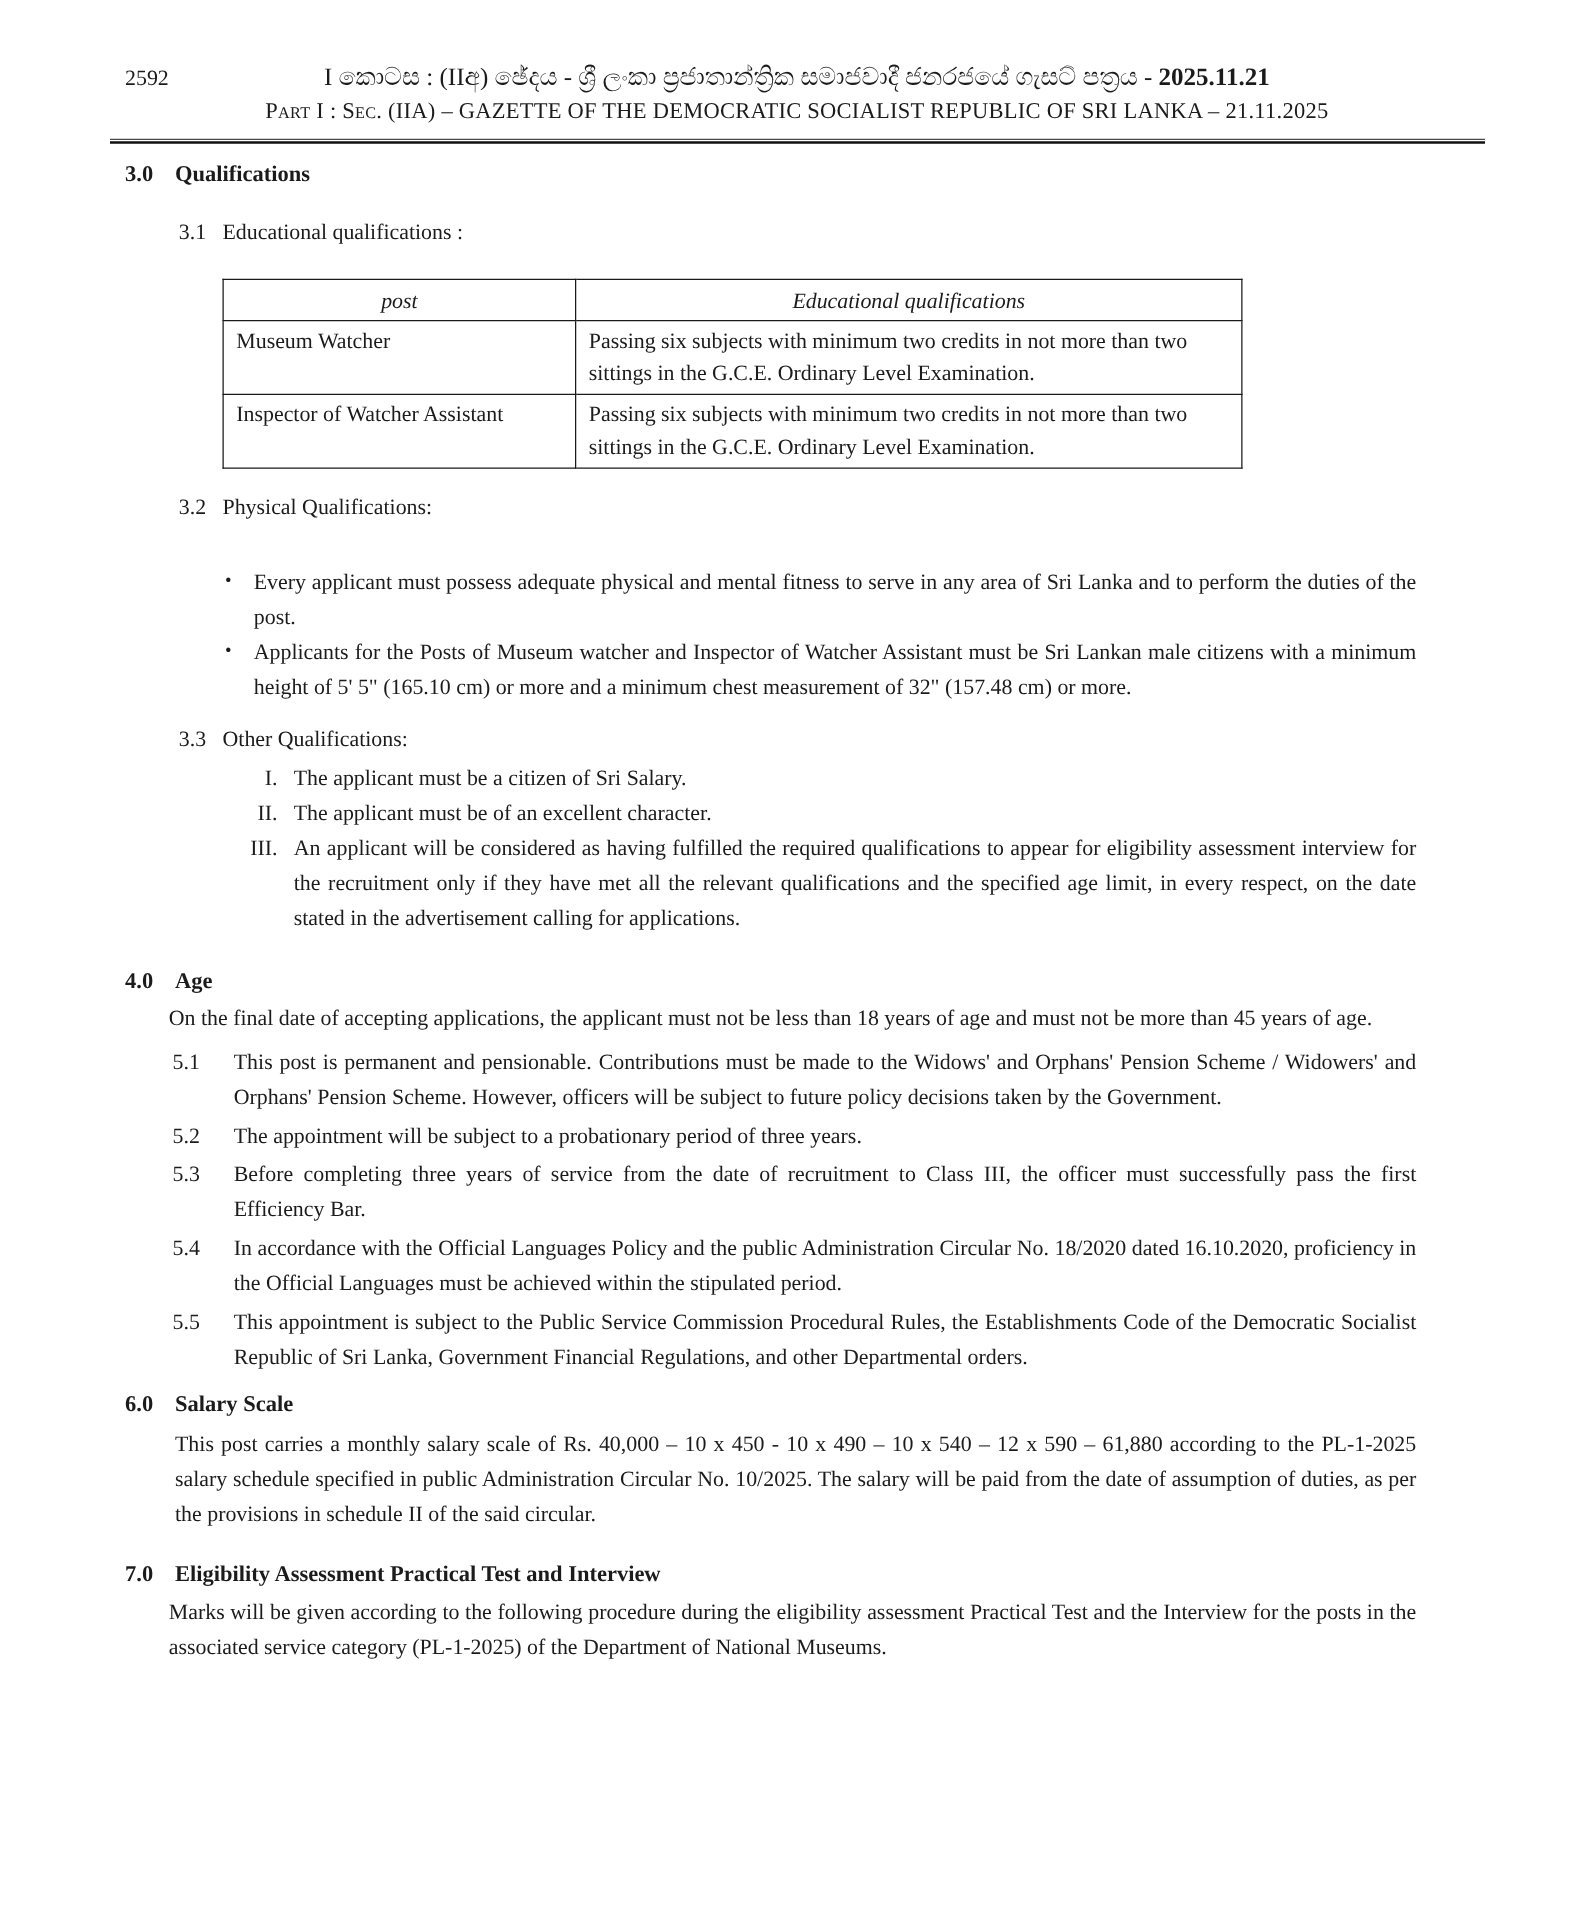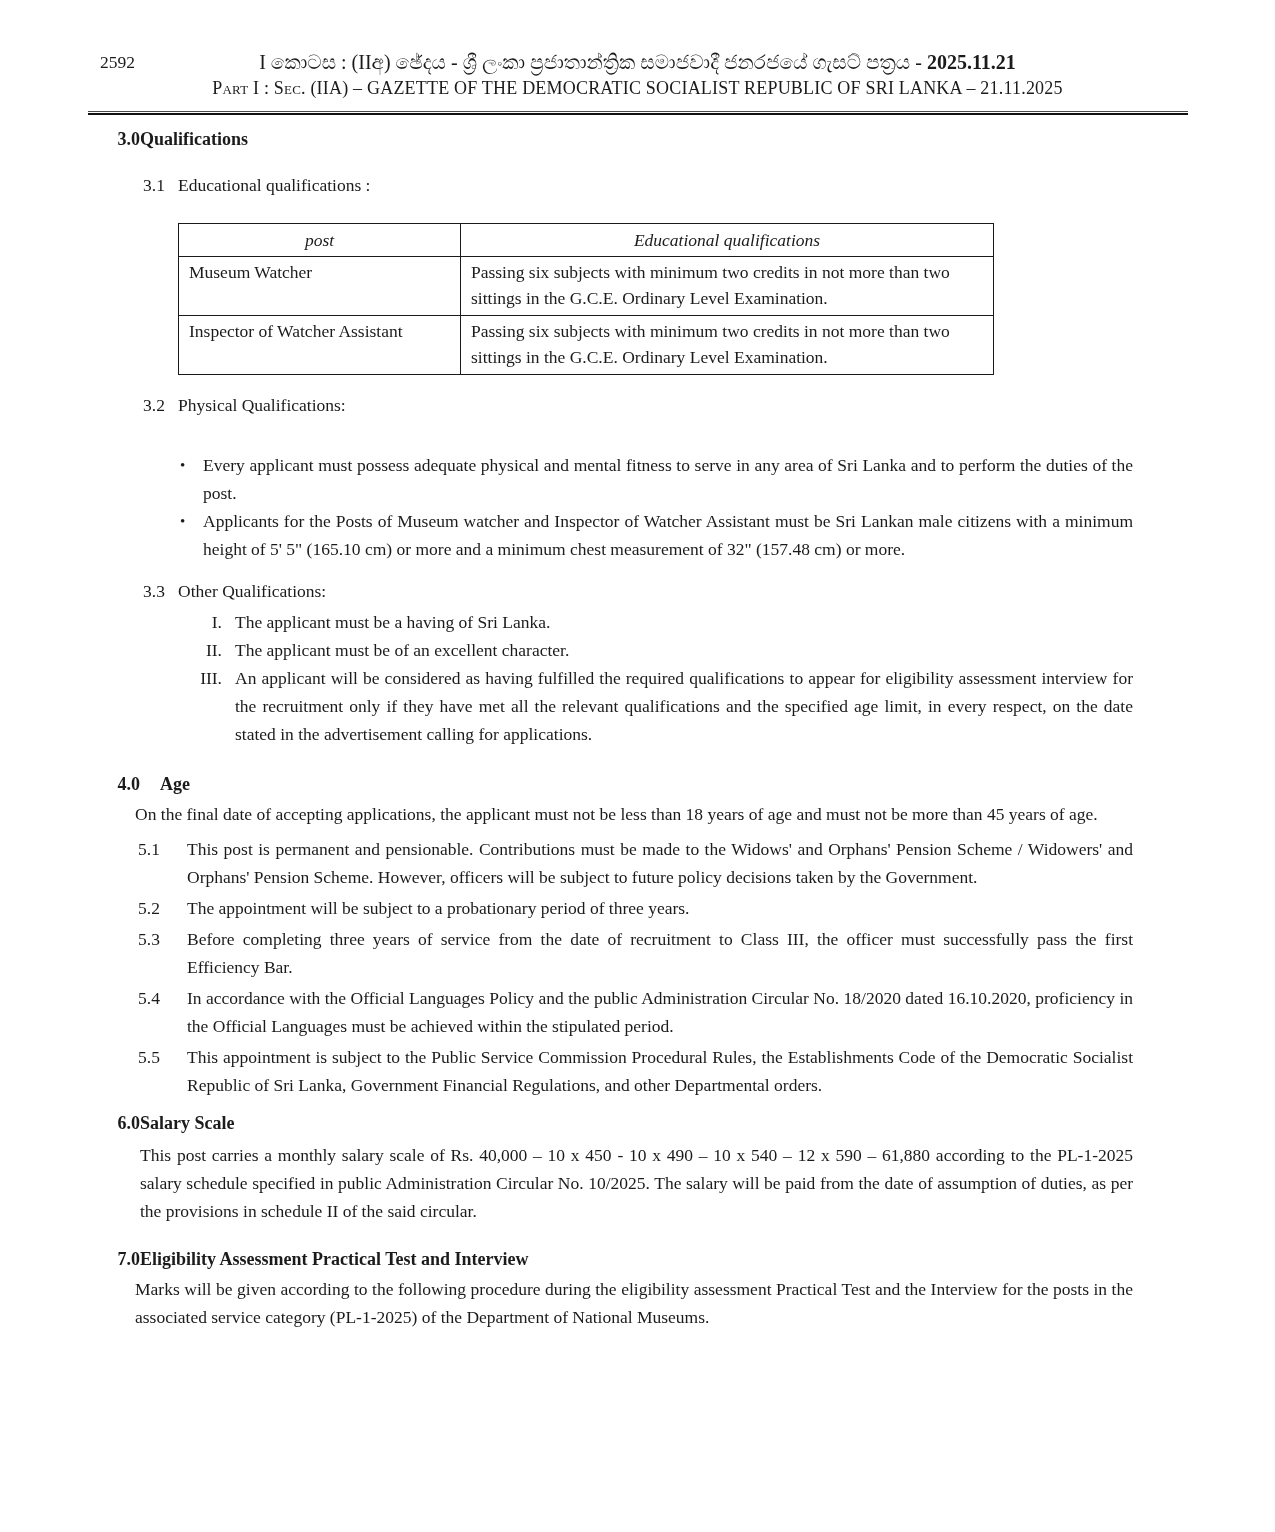--- a/index.html
+++ b/index.html
@@ -44,21 +44,20 @@
     border-bottom: 2px solid #111111;
   }
   
   .content { padding: 0 142px 0 100px; }
   p { margin: 0; line-height: 28px; text-align: justify; }
   .sect-head {
     display: flex;
     font-weight: bold;
     font-size: 18px;
     line-height: 24px;
-    text-align: right;
   }
   .sect-head .num { flex: 0 0 40px; }
   .sub-head {
     display: flex;
     margin-left: 43px;
     line-height: 24px;
   }
   .sub-head .num { flex: 0 0 35px; }
   
   table.qual-table {
@@ -102,21 +101,21 @@
   .num-item .inum { flex: 0 0 37px; line-height: 28px; }
   .num-item p { flex: 1; }
   
   .body-indent-35 { margin-left: 35px; margin-top: 4px; }
   .body-indent-40 { margin-left: 40px; margin-top: 6px; }
   
   .mt-s3 { margin-top: 12px; }
   .mt-s31 { margin-top: 22px; }
   .mt-s32 { margin-top: 18px; }
   .mt-s33 { margin-top: 16px; }
-  .mt-s4 { margin-top: 24px; gap: 20px; }
+  .mt-s4 { margin-top: 24px; }
   .mt-s5 { margin-top: 20px; }
   .mt-s6 { margin-top: 12px; }
   .mt-s7 { margin-top: 22px; }
 </style>
 </head>
 <body>
 
 <div class="page">
 
   <div class="header">
@@ -178,21 +177,21 @@
     </div>
 
     <div class="sub-head mt-s33">
       <span class="num">3.3</span>
       <span>Other Qualifications:</span>
     </div>
 
     <div class="roman-list">
       <div class="roman-item">
         <span class="rnum">I.</span>
-        <p>The applicant must be a having of Sri Lanka.</p>
+        <p>The applicant must be a citizen of Sri Salary.</p>
       </div>
       <div class="roman-item">
         <span class="rnum">II.</span>
         <p>The applicant must be of an excellent character.</p>
       </div>
       <div class="roman-item">
         <span class="rnum">III.</span>
         <p>An applicant will be considered as having fulfilled the required qualifications to appear for eligibility assessment interview for  the recruitment only if they have met all the relevant qualifications and the specified age limit, in every respect, on the date stated in the advertisement calling for applications.</p>
       </div>
     </div>

